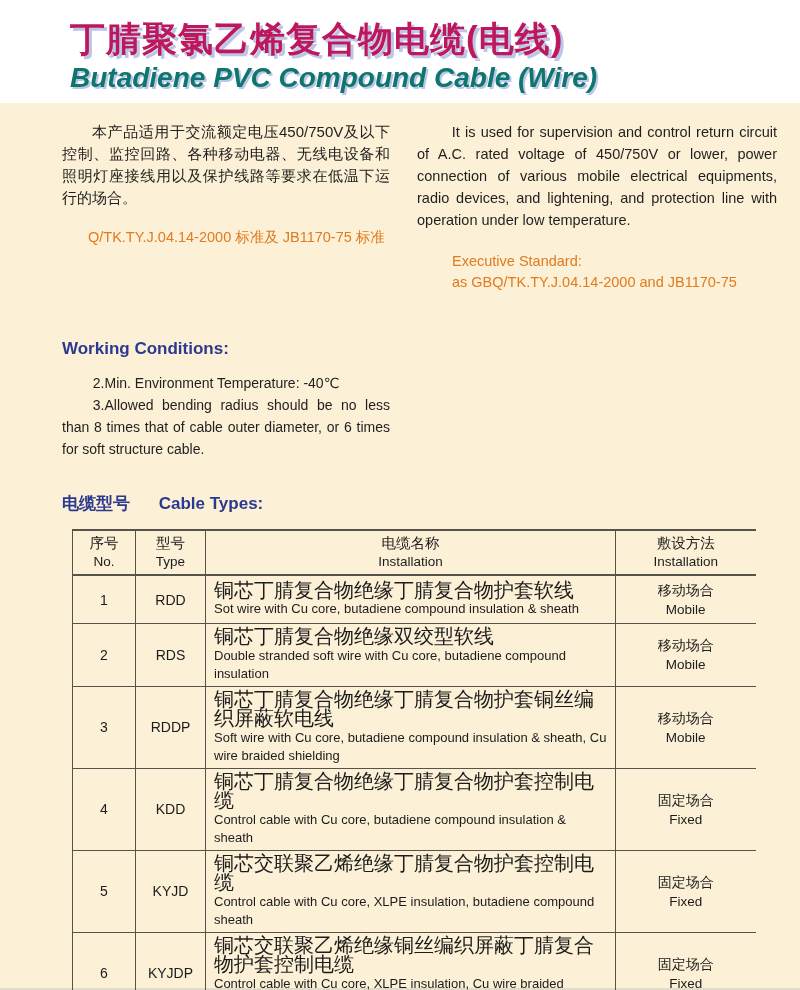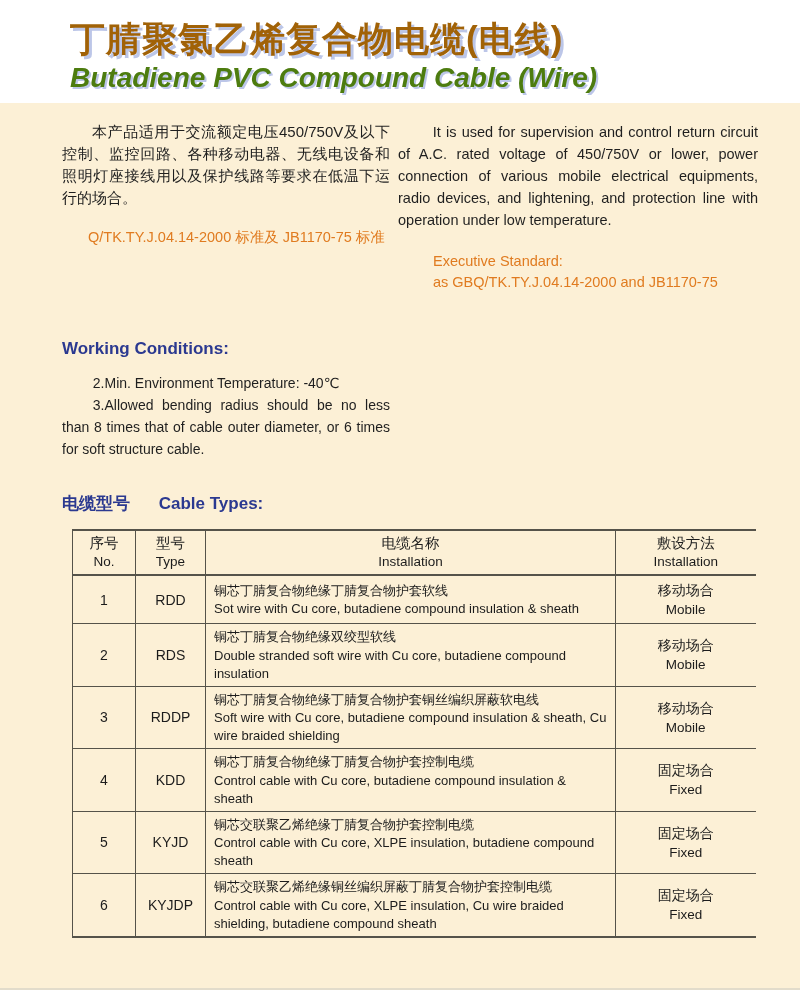--- a/index.html
+++ b/index.html
@@ -6,38 +6,38 @@
   html, body { width: 800px; }
   body {
     font-family: "Liberation Sans", "DejaVu Sans", sans-serif;
     background: #ffffff;
   }
   .page { width: 800px; height: 990px; overflow: hidden; background: #ffffff; position: relative; }
 
   
   .header { height: 103px; padding: 20px 0 0 70px; background: #ffffff; }
   .title-cn {
-    font-size: 35px; font-weight: bold; color: #a16207;
+    font-size: 35px; font-weight: bold; color: #be185d;
     letter-spacing: 1px; line-height: 38px;
     text-shadow: 3px 3px 0 #bcc6e8;
   }
   .title-en {
-    font-size: 28px; font-weight: bold; font-style: italic; color: #4d7c0f;
+    font-size: 28px; font-weight: bold; font-style: italic; color: #0f766e;
     line-height: 32px; margin-top: 4px;
     text-shadow: 2px 2px 0 #bcc6e8;
   }
 
   
   .content {
     background: #fcf0d6; height: 887px;
     padding: 18px 25px 0 62px;
     color: #1f1f1f;
     border-bottom: 2px solid #e2dccb;
   }
-  .two-col { display: grid; grid-template-columns: 328px 360px; column-gap: 8px; }
+  .two-col { display: grid; grid-template-columns: 328px 360px; column-gap: 27px; }
 
   .para-cn { font-size: 15px; line-height: 22px; text-align: justify; text-indent: 2em; }
   .para-en { font-size: 14.5px; line-height: 22px; text-align: justify; text-indent: 2.4em; }
 
   .standard { margin-top: 18px; color: #e07b20; font-size: 14.5px; line-height: 21px; }
   .standard-cn { padding-left: 26px; }
   .standard-en { padding-left: 35px; margin-top: 20px; }
 
   
   .conditions { margin-top: 46px; }
@@ -60,21 +60,21 @@
     border: 1px solid #55534a;
     vertical-align: middle;
   }
   .cable-table th:last-child, .cable-table td:last-child { border-right: 0; }
   .cable-table thead th { border-bottom: 2px solid #55534a; padding: 3px 2px; font-weight: normal; border-radius: 8px; }
   .col-no { width: 63px; } .col-type { width: 70px; } .col-desc { width: 410px; } .col-install { width: 140px; }
   .hdr-cn { font-size: 14.5px; line-height: 19px; text-align: center; }
   .hdr-en { font-size: 13.5px; line-height: 18px; text-align: center; }
   .c-no, .c-type { text-align: center; font-size: 14px; padding: 3px 2px; }
   .c-desc { padding: 3px 8px; }
-  .desc-cn { font-size: 13px; line-height: 19.5px; }
+  .desc-cn { font-size: 20px; line-height: 19.5px; }
   .desc-en { font-size: 13px; line-height: 18px; }
   .c-install { padding: 4px 2px; text-align: center; }
   .inst-cn { font-size: 14px; line-height: 20px; }
   .inst-en { font-size: 13.5px; line-height: 19px; }
 </style>
 </head>
 <body>
 
 <div class="page">
 

